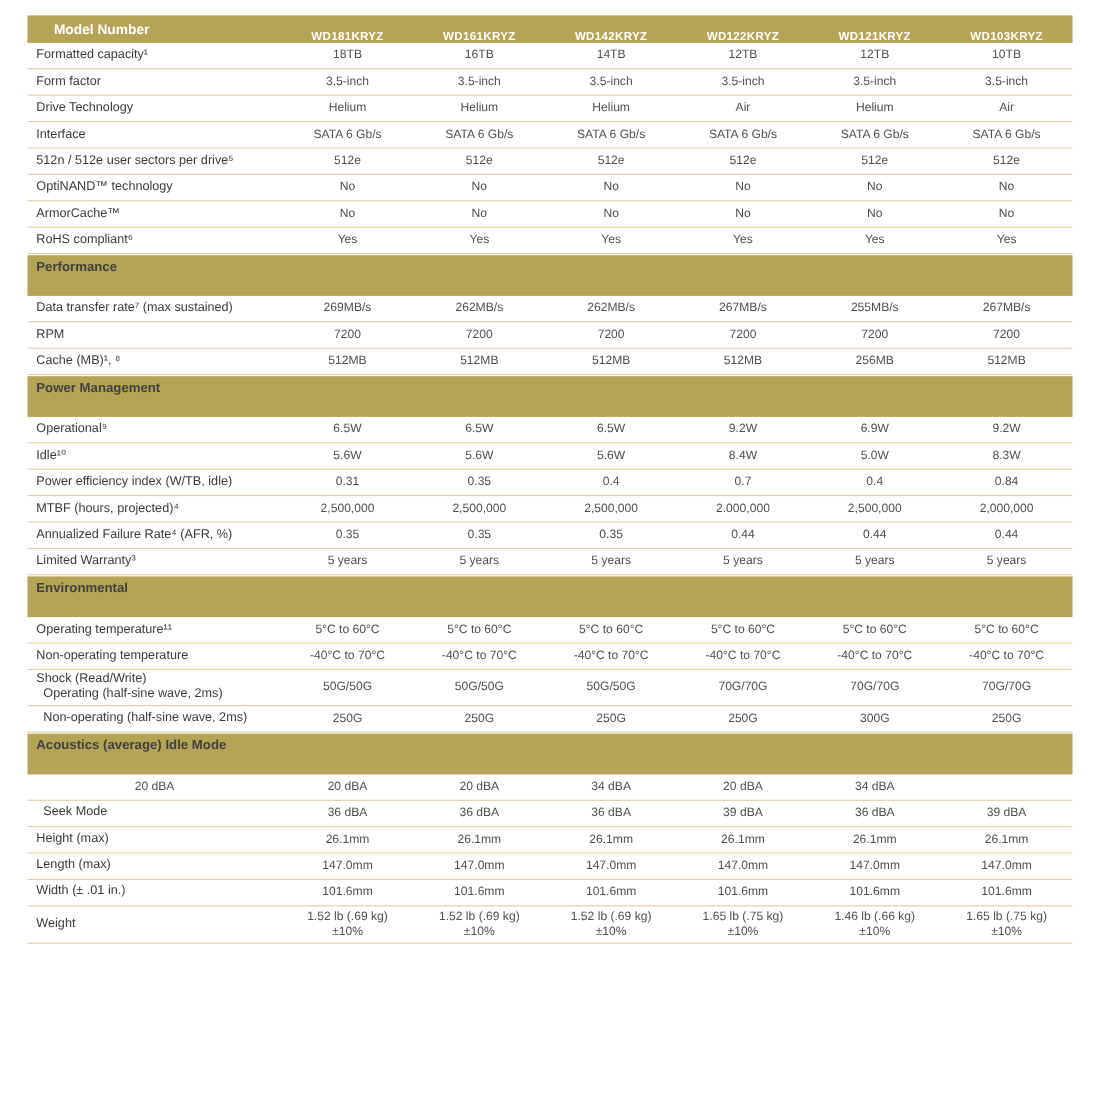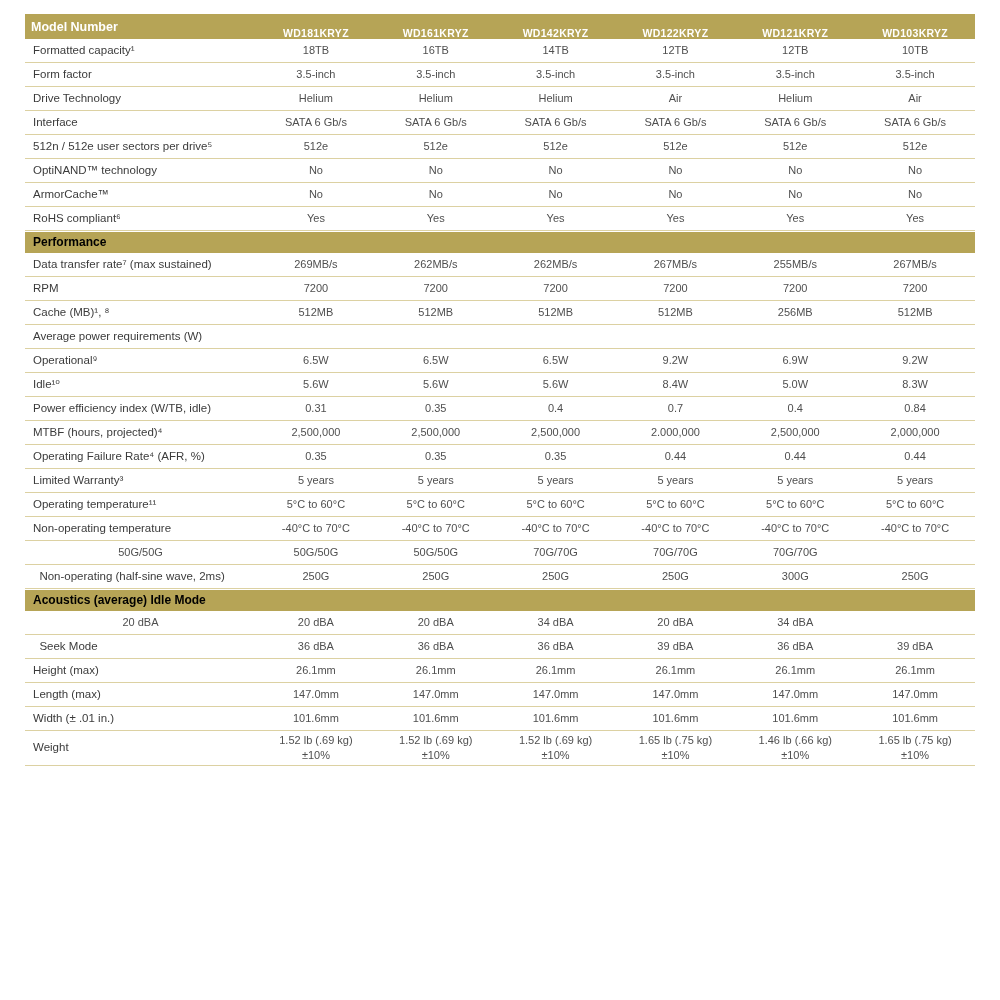--- a/index.html
+++ b/index.html
@@ -12,25 +12,25 @@
   .page { padding: 14px 25px 0 25px; }
   .title {
     font-size: 20px; font-weight: 700; color: #121212;
     margin: 8px 0 14px 0; letter-spacing: 0.2px;
   }
   .spec-table { width: 950px; }
   .hrow {
     display: grid; grid-template-columns: 231px repeat(6, 1fr);
     background: #b6a456; height: 25px; align-items: center;
   }
-  .hlabel { color: #ffffff; font-weight: 700; font-size: 12.5px; padding-left: 6px; }
+  .hlabel { color: #ffffff; font-weight: 700; font-size: 12.5px; padding-left: 24px; }
   .hmodel { color: #ffffff; font-weight: 700; font-size: 10.5px; text-align: center; letter-spacing: 0.3px; margin-top: 13px; }
   .section-bar {
-    background: #b6a456; color: #000000; font-weight: 700; font-size: 12px;
-    height: 21px; line-height: 21px; padding-left: 8px; margin-top: 1px;
+    background: #b6a456; color: #404040; font-weight: 700; font-size: 12px;
+    height: 37px; line-height: 21px; padding-left: 8px; margin-top: 1px;
   }
   .row {
     display: grid; grid-template-columns: 231px repeat(6, 1fr);
     border-bottom: 1px solid #dcd1a2;
     min-height: 24px; align-items: center; padding: 2px 0;
   }
   .cell { white-space: pre-wrap; }
   .cell.label { font-size: 11.5px; color: #3b3b3b; padding-left: 8px; line-height: 1.2; }
   .cell.value { font-size: 11px; color: #4f4f4f; text-align: center; line-height: 1.35; }
 </style>
@@ -143,29 +143,21 @@
         </div>
         <div class="row">
           <div class="cell label">Cache (MB)¹, ⁸</div>
           <div class="cell value">512MB</div>
           <div class="cell value">512MB</div>
           <div class="cell value">512MB</div>
           <div class="cell value">512MB</div>
           <div class="cell value">256MB</div>
           <div class="cell value">512MB</div>
         </div>
-        <div class="row">
-          <div class="cell label">Average power requirements (W)</div>
-          <div class="cell value"></div>
-          <div class="cell value"></div>
-          <div class="cell value"></div>
-          <div class="cell value"></div>
-          <div class="cell value"></div>
-          <div class="cell value"></div>
-        </div>
+        <div class="section-bar">Power Management</div>
         <div class="row">
           <div class="cell label">Operational⁹</div>
           <div class="cell value">6.5W</div>
           <div class="cell value">6.5W</div>
           <div class="cell value">6.5W</div>
           <div class="cell value">9.2W</div>
           <div class="cell value">6.9W</div>
           <div class="cell value">9.2W</div>
         </div>
         <div class="row">
@@ -189,56 +181,59 @@
         <div class="row">
           <div class="cell label">MTBF (hours, projected)⁴</div>
           <div class="cell value">2,500,000</div>
           <div class="cell value">2,500,000</div>
           <div class="cell value">2,500,000</div>
           <div class="cell value">2.000,000</div>
           <div class="cell value">2,500,000</div>
           <div class="cell value">2,000,000</div>
         </div>
         <div class="row">
-          <div class="cell label">Operating Failure Rate⁴ (AFR, %)</div>
+          <div class="cell label">Annualized Failure Rate⁴ (AFR, %)</div>
           <div class="cell value">0.35</div>
           <div class="cell value">0.35</div>
           <div class="cell value">0.35</div>
           <div class="cell value">0.44</div>
           <div class="cell value">0.44</div>
           <div class="cell value">0.44</div>
         </div>
         <div class="row">
           <div class="cell label">Limited Warranty³</div>
           <div class="cell value">5 years</div>
           <div class="cell value">5 years</div>
           <div class="cell value">5 years</div>
           <div class="cell value">5 years</div>
           <div class="cell value">5 years</div>
           <div class="cell value">5 years</div>
         </div>
+        <div class="section-bar">Environmental</div>
         <div class="row">
           <div class="cell label">Operating temperature¹¹</div>
           <div class="cell value">5°C to 60°C</div>
           <div class="cell value">5°C to 60°C</div>
           <div class="cell value">5°C to 60°C</div>
           <div class="cell value">5°C to 60°C</div>
           <div class="cell value">5°C to 60°C</div>
           <div class="cell value">5°C to 60°C</div>
         </div>
         <div class="row">
           <div class="cell label">Non-operating temperature</div>
           <div class="cell value">-40°C to 70°C</div>
           <div class="cell value">-40°C to 70°C</div>
           <div class="cell value">-40°C to 70°C</div>
           <div class="cell value">-40°C to 70°C</div>
           <div class="cell value">-40°C to 70°C</div>
           <div class="cell value">-40°C to 70°C</div>
         </div>
         <div class="row">
+          <div class="cell label">Shock (Read/Write)
+  Operating (half-sine wave, 2ms)</div>
           <div class="cell value">50G/50G</div>
           <div class="cell value">50G/50G</div>
           <div class="cell value">50G/50G</div>
           <div class="cell value">70G/70G</div>
           <div class="cell value">70G/70G</div>
           <div class="cell value">70G/70G</div>
         </div>
         <div class="row">
           <div class="cell label">  Non-operating (half-sine wave, 2ms)</div>
           <div class="cell value">250G</div>

